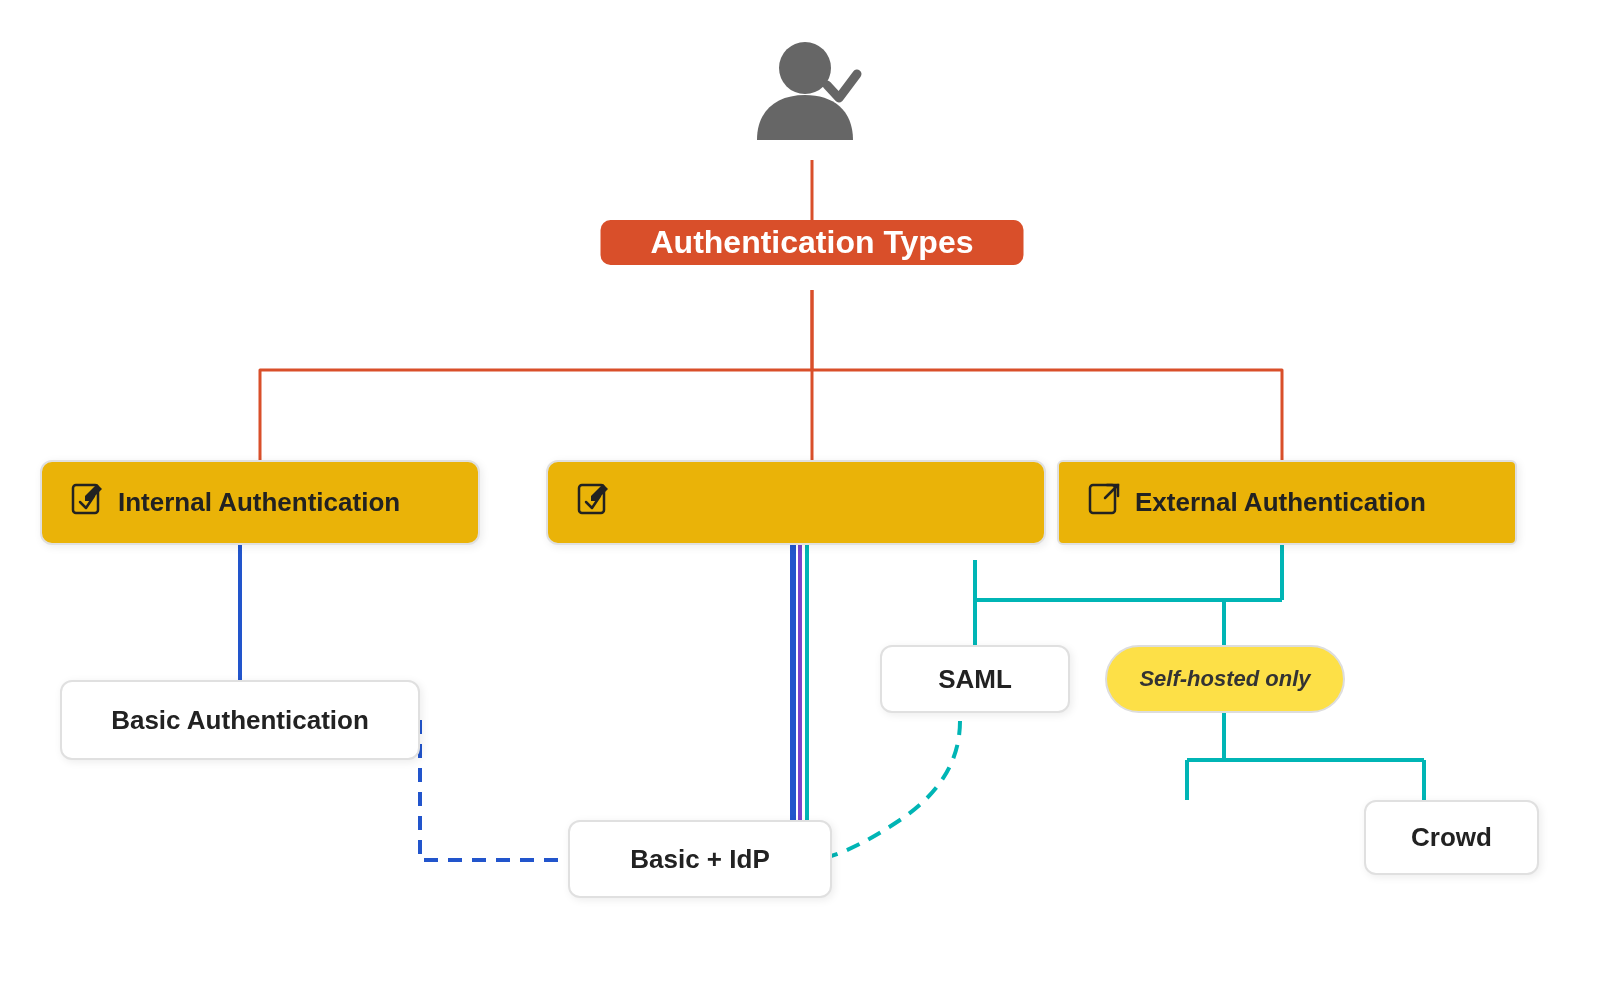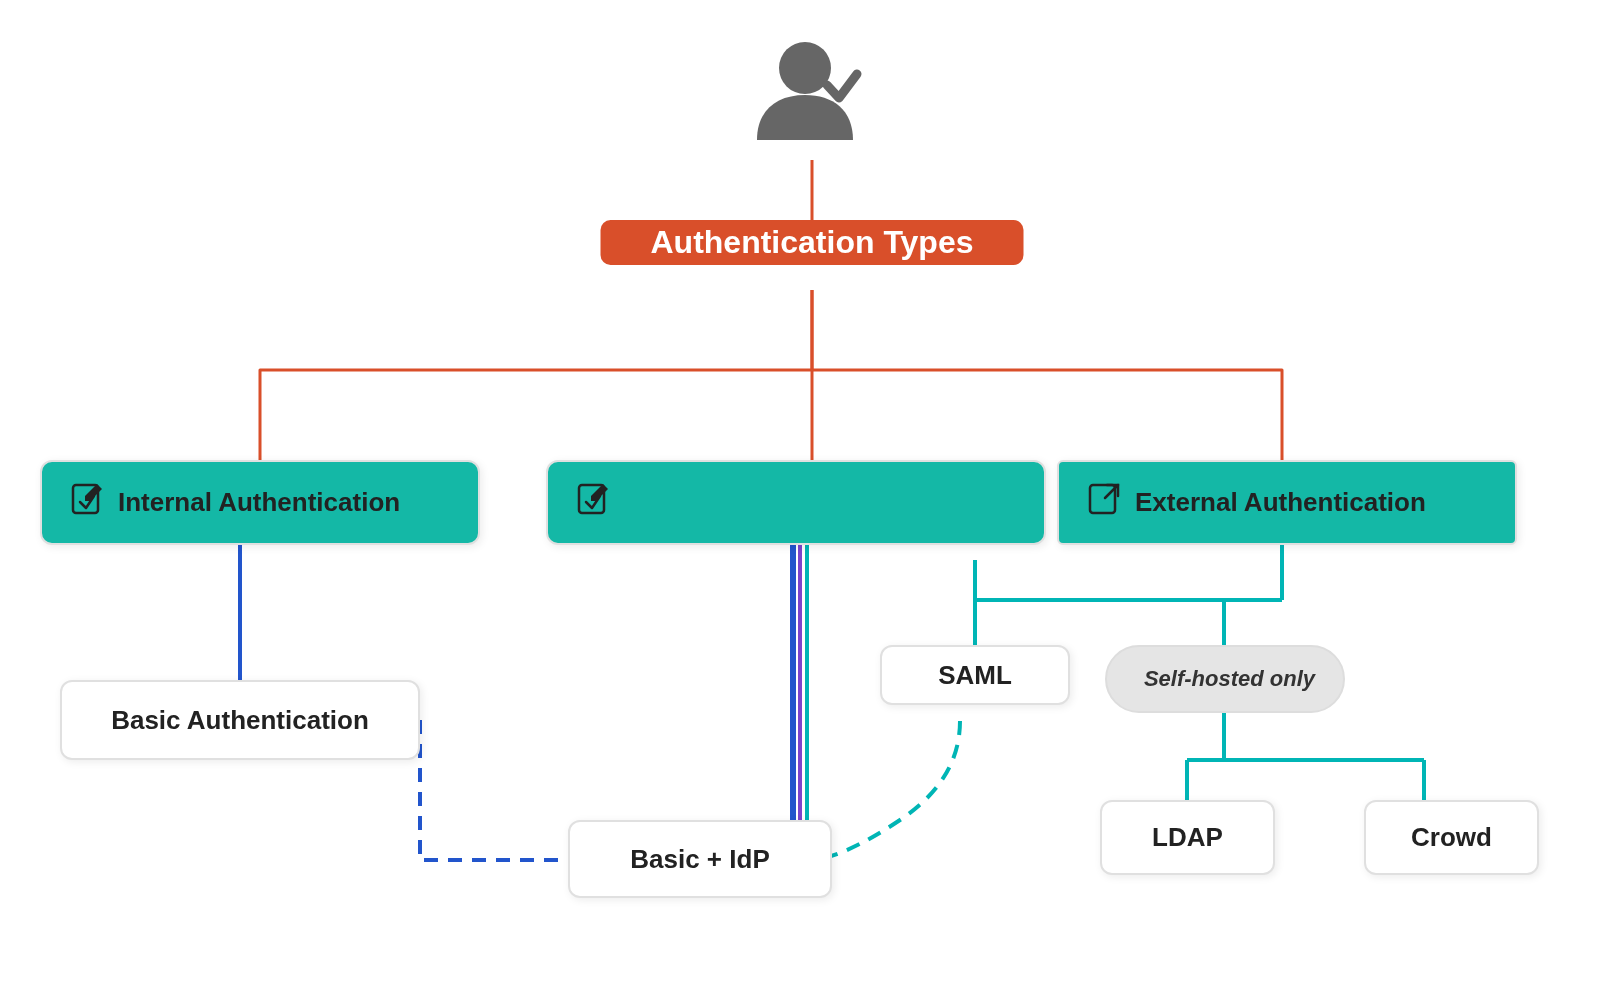--- a/index.html
+++ b/index.html
@@ -48,21 +48,21 @@
 
     .auth-types-box span {
       color: #fff;
       font-size: 32px;
       font-weight: 700;
     }
 
     
     .node-box {
       position: absolute;
-      background: #14b8a6;
+      background: #eab308;
       border-radius: 12px;
       border: 2px solid #e0e0e0;
       box-shadow: 2px 2px 8px rgba(0,0,0,0.08);
       display: flex;
       align-items: center;
       gap: 14px;
       padding: 18px 28px;
     }
 
     .node-box span {
@@ -91,27 +91,27 @@
 
     .node-box-sm span {
       font-size: 26px;
       font-weight: 600;
       color: #222;
     }
 
     
     .self-hosted-bubble {
       position: absolute;
-      background: #e5e5e5;
+      background: #fde047;
       border-radius: 50px;
       padding: 14px 28px;
       border: 2px solid #ddd;
       display: flex;
       align-items: center;
-      justify-content: flex-end;
+      justify-content: center;
     }
 
     .self-hosted-bubble span {
       font-size: 22px;
       font-style: italic;
       font-weight: 600;
       color: #333;
     }
 
     
@@ -212,29 +212,26 @@
   </div>
 
   <div class="node-box-sm" style="left:60px; top:680px; width:360px; height:80px;">
     <span>Basic Authentication</span>
   </div>
 
   <div class="node-box-sm" style="left:568px; top:820px; width:264px; height:78px;">
     <span>Basic + IdP</span>
   </div>
 
-  <div class="node-box-sm" style="left:880px; top:645px; width:190px; height:60px;">
+  <div class="node-box-sm" style="left:880px; top:645px; width:190px; height:68px;">
     <span>SAML</span>
   </div>
 
   <div class="self-hosted-bubble" style="left:1105px; top:645px; width:240px; height:68px;">
     <span>Self-hosted only</span>
   </div>
 
-  <div class="node-box-sm" style="left:1100px; top:800px; width:175px; height:75px;">
-    <span>LDAP</span>
-  </div>
 
   <div class="node-box-sm" style="left:1340px; top:800px; width:175px; height:75px;margin-left:24px;">
     <span>Crowd</span>
   </div>
 
 </div>
 
 </body></html>

